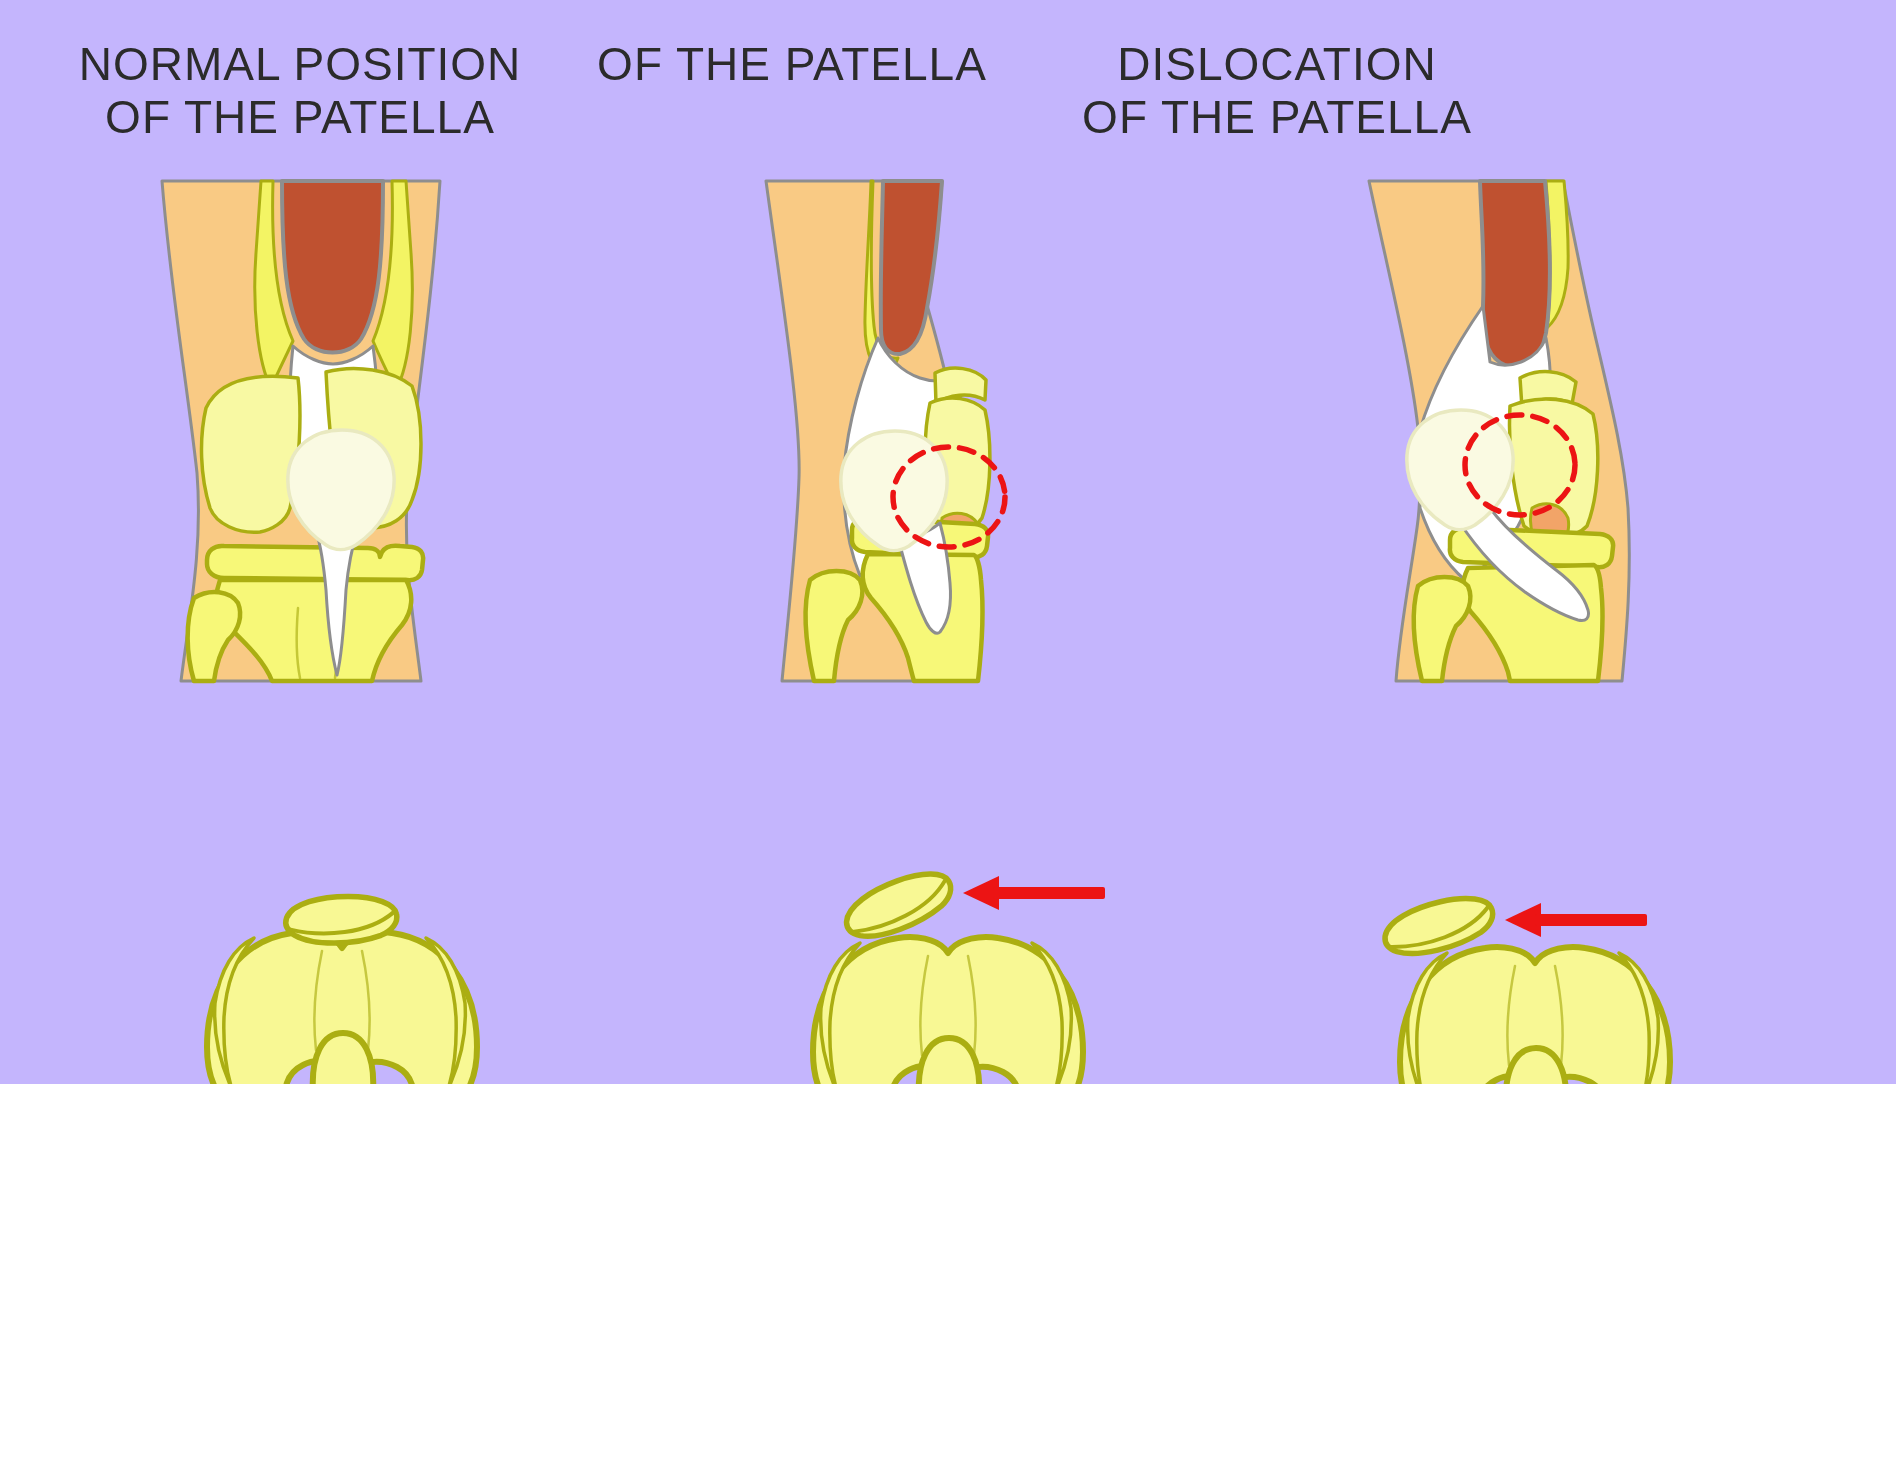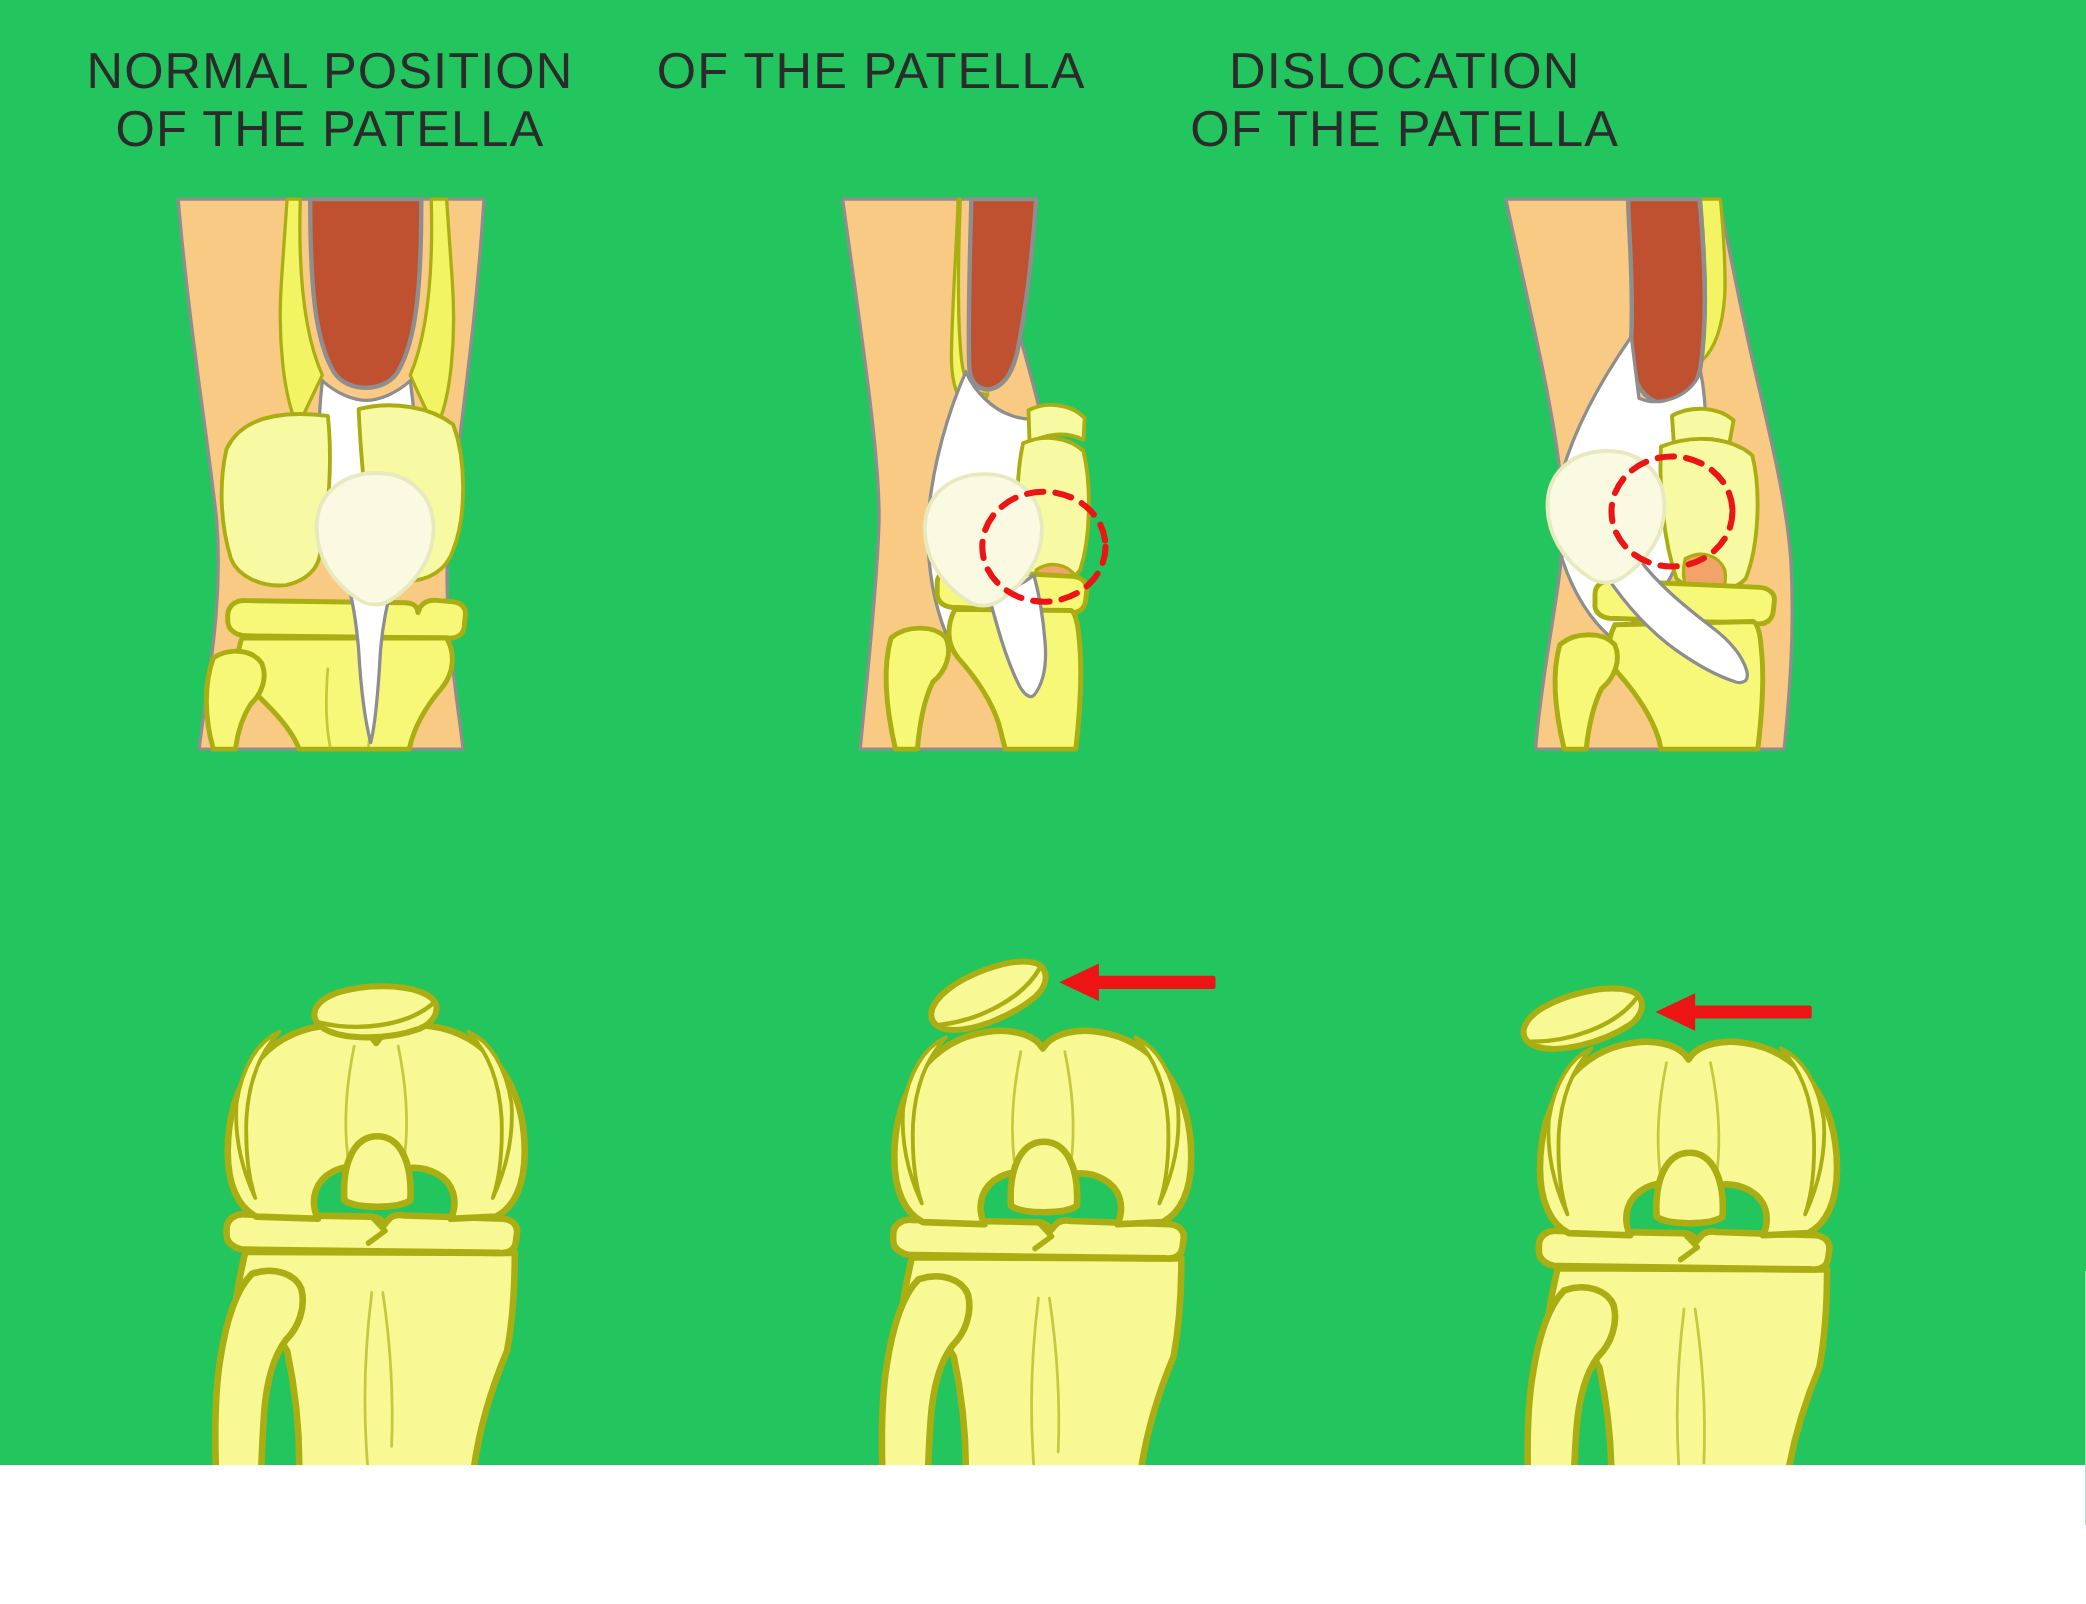--- a/index.html
+++ b/index.html
@@ -1,18 +1,18 @@
 <!DOCTYPE html>
 <html style="--title-text: #2B2B2B; --logo-text: #141414; --skin: #F9CA84; --skin-deep: #F2A468; --muscle: #BF5130; --outline-gray: #8E8E8E; --bone-bright: #F7F878; --bone-pale: #F8F9A3; --bone-axial: #F8F894; --bone-outline: #ABAE12; --tendon-yellow: #F3F464; --patella-fill: #FAFAE2; --patella-outline: #E9E9C0; --white: #FFFFFF; --annotation-red: #EC1414; --logo-teal: #2CB9CF;"><head>
 <meta charset="utf-8">
 <style>
   html,body{margin:0;padding:0;background:#fff;}
   #stage{
-    position:relative;width:1896px;height:1332px;overflow:hidden;
-    background:#22c55e;font-family:"Liberation Sans", sans-serif;
+    position:relative;width:1896px;height:1084px;overflow:hidden;
+    background:#c4b5fd;font-family:"Liberation Sans", sans-serif;
   }
   .col-title{
     position:absolute;width:480px;text-align:center;
     font-size:46px;font-weight:300;line-height:1.16;letter-spacing:1px;
     color:var(--title-text);
   }
   .panel{position:absolute;}
   svg{display:block;overflow:visible;}
   svg *{stroke-linejoin:round;stroke-linecap:round;}
 

